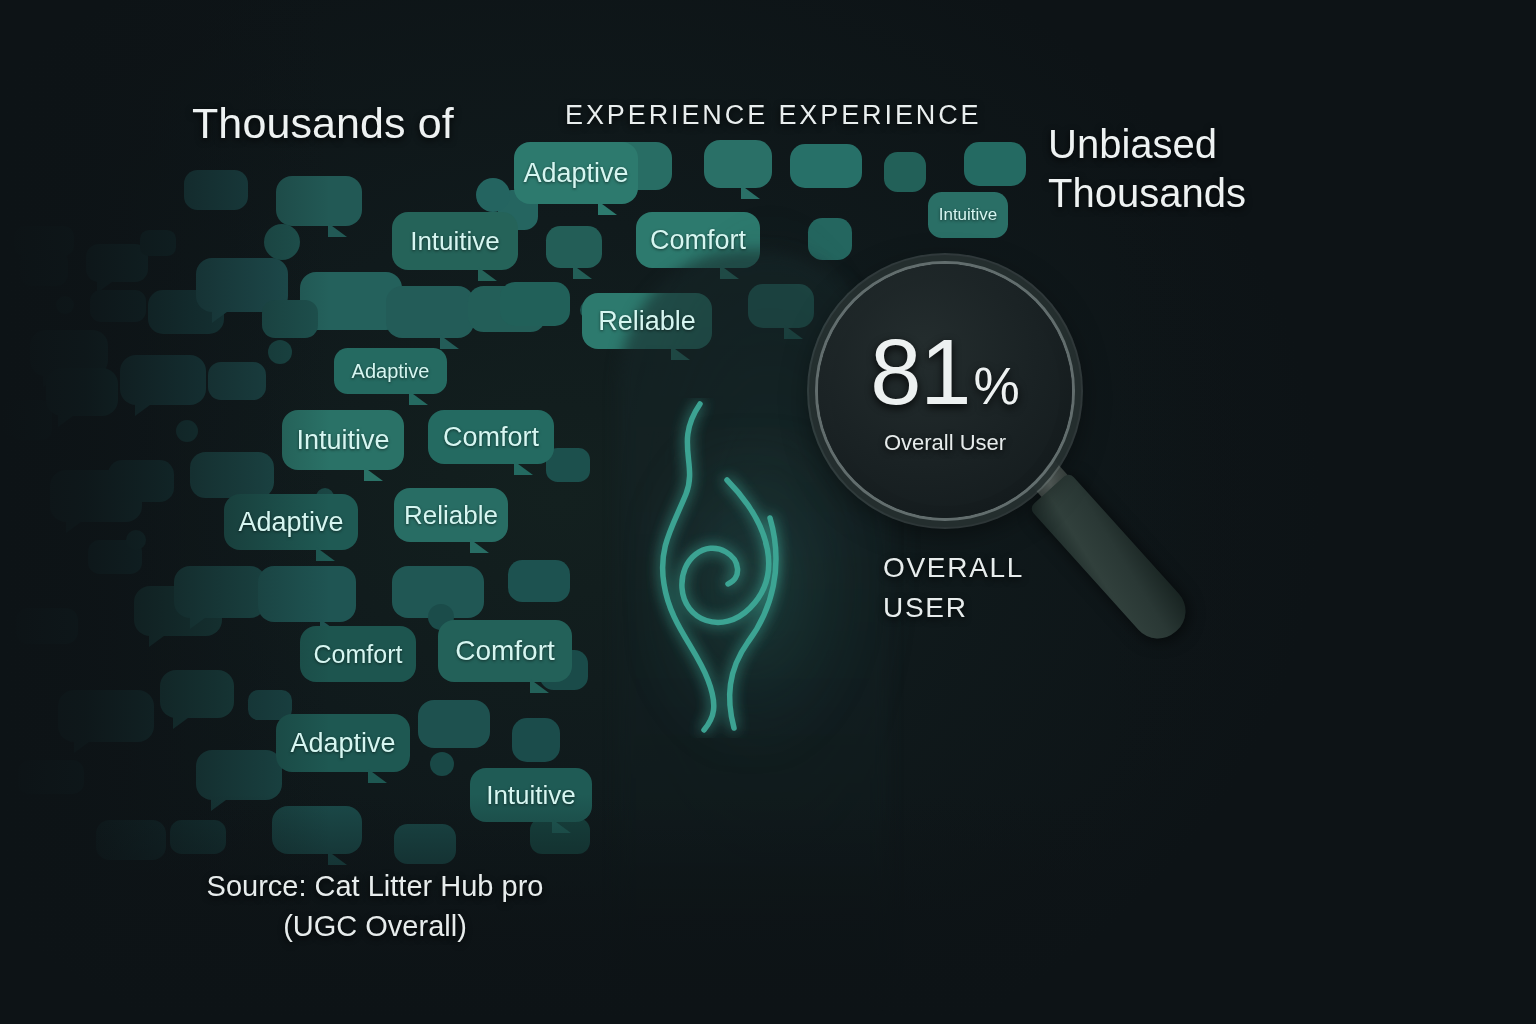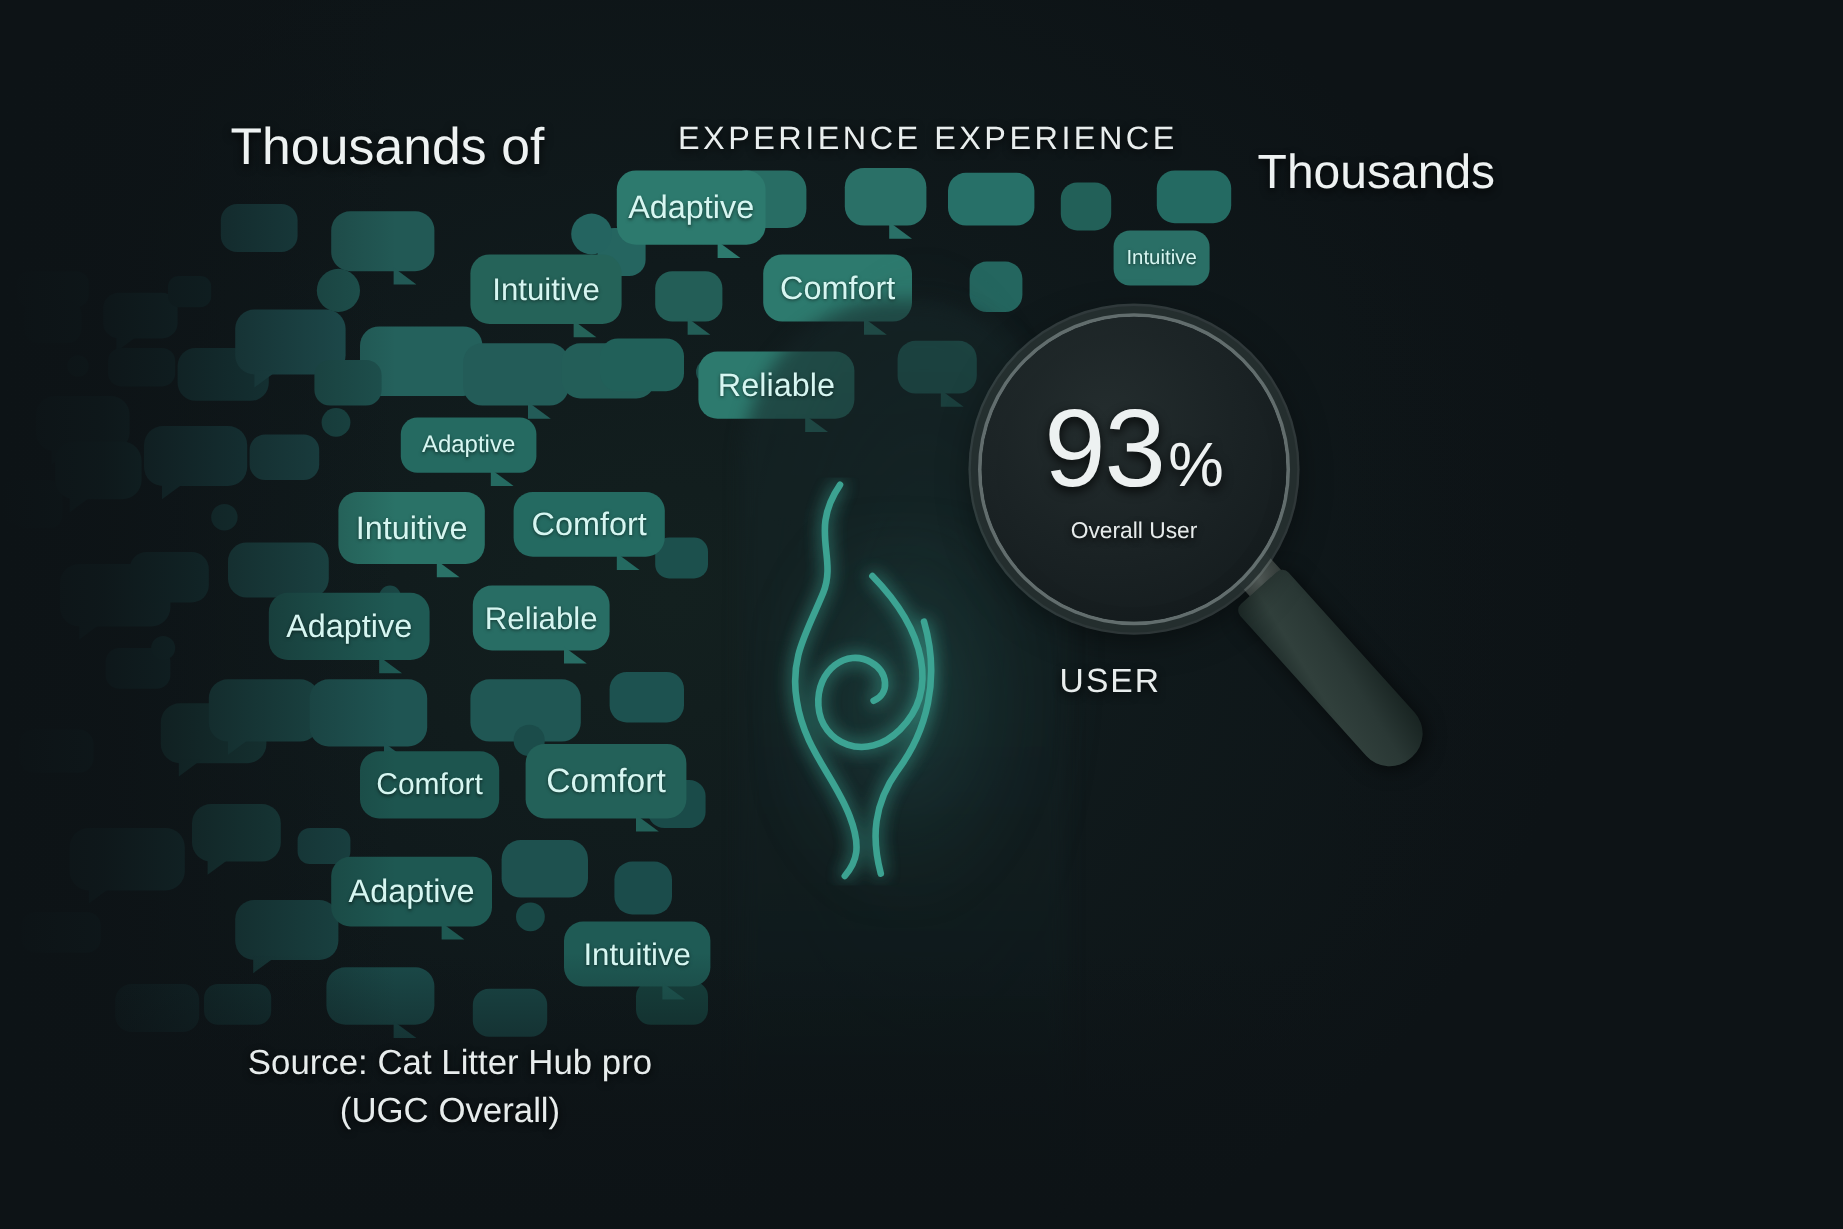--- a/index.html
+++ b/index.html
@@ -245,21 +245,21 @@
     display: flex;
     align-items: baseline;
     color: #edf1f1;
     text-shadow: 0 3px 9px rgba(0,0,0,0.85);
     line-height: 1;
   }
   .mag-stat .num { font-size: 92px; letter-spacing: -1px; }
   .mag-stat .pct { font-size: 52px; margin-left: 3px; }
   .mag-sub {
     margin-top: 12px;
-    font-size: 19px;
+    font-size: 22px;
     color: #e6ebeb;
     text-shadow: 0 2px 6px rgba(0,0,0,0.8);
   }
   .mag-caption {
     position: absolute;
     left: 883px;
     top: 548px;
     font-size: 28px;
     line-height: 1.42;
     letter-spacing: 1.7px;
@@ -547,38 +547,40 @@
   <div class="right-fade"></div>
   <div class="bottom-fade"></div>
 
   <div class="heading-left">
     <div>Thousands of</div>
   </div>
 
   <div class="heading-center">EXPERIENCE EXPERIENCE</div>
 
   <div class="heading-right">
+    <div>Unbiased</div>
     <div>Thousands</div>
   </div>
 
   <div class="magnifier">
     <div class="mag-neck"></div>
     <div class="mag-handle"></div>
     <div class="mag-lens">
       <div class="mag-lens-inner">
         <div class="mag-stat">
-          <span class="num">93</span>
+          <span class="num">81</span>
           <span class="pct">%</span>
         </div>
         <div class="mag-sub">Overall User</div>
       </div>
     </div>
   </div>
 
   <div class="mag-caption">
+    <div>OVERALL</div>
     <div>USER</div>
   </div>
 
   <div class="source">
     <div>Source: Cat Litter Hub pro</div>
     <div>(UGC Overall)</div>
   </div>
 
 </div>
 

